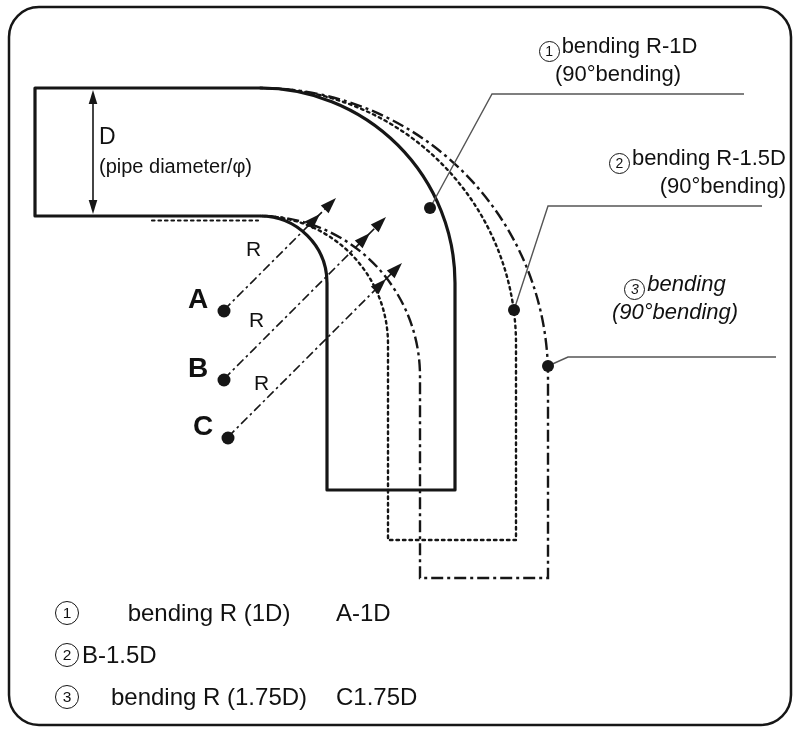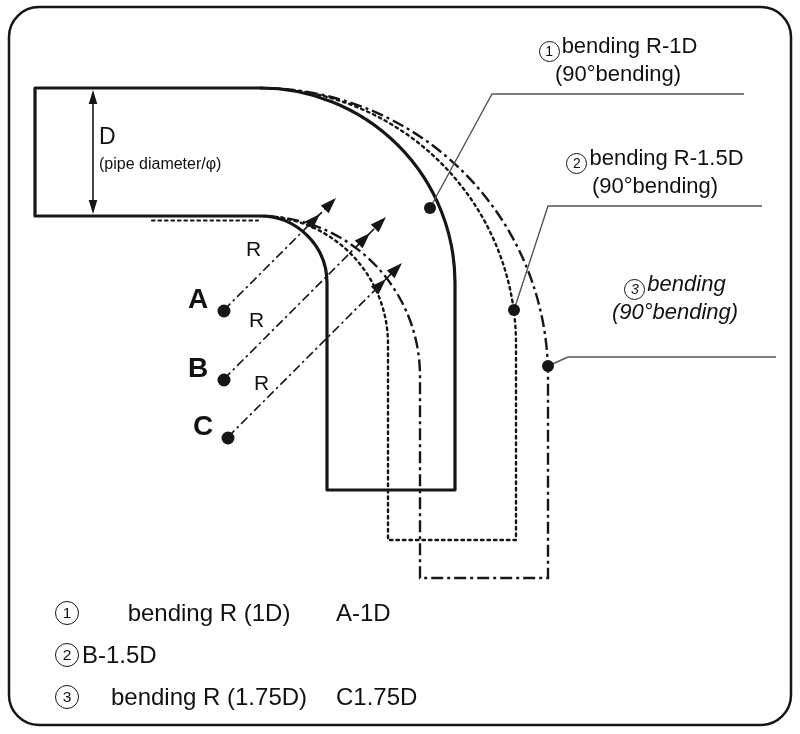--- a/index.html
+++ b/index.html
@@ -2,21 +2,21 @@
 <html><head>
 <meta charset="utf-8">
 <style>
   html,body{margin:0;padding:0;background:#ffffff;}
   body{width:800px;height:734px;overflow:hidden;
        font-family:"Liberation Sans","DejaVu Sans",sans-serif;color:#111111;}
   .canvas{position:relative;width:800px;height:734px;}
   svg{position:absolute;left:0;top:0;}
   .lbl{position:absolute;white-space:nowrap;}
   .d-main{font-size:23px;}
-  .d-sub{font-size:16px;margin-top:5px;}
+  .d-sub{font-size:20px;margin-top:5px;}
   .center-letter{font-size:28px;font-weight:700;}
   .r-label{font-size:21px;}
   .callout{position:absolute;text-align:center;font-size:22px;line-height:24px;}
   .co-line{white-space:nowrap;}
   .circ{display:inline-flex;align-items:center;justify-content:center;
         border:1.7px solid #161616;border-radius:50%;box-sizing:border-box;
         vertical-align:-3px;}
   .c21{width:21px;height:21px;font-size:14px;margin-right:2px;}
   .c24{width:24px;height:24px;font-size:15.5px;margin-right:3px;flex:0 0 24px;}
   .legend{position:absolute;left:55px;top:592px;font-size:24px;}
@@ -96,21 +96,21 @@
   <div class="lbl r-label" style="left:249px;top:308px;">R</div>
   <div class="lbl r-label" style="left:254px;top:371px;">R</div>
 
   <div class="callout" style="left:490px;top:34px;width:256px;">
     <div class="co-line">
       <span class="circ c21">1</span><span>bending R-1D</span>
     </div>
     <div class="co-line">(90°bending)</div>
   </div>
 
-  <div class="callout" style="left:546px;top:146px;width:218px;">
+  <div class="callout" style="left:568px;top:146px;width:218px;text-align:right;">
     <div class="co-line">
       <span class="circ c21">2</span><span>bending R-1.5D</span>
     </div>
     <div class="co-line">(90°bending)</div>
   </div>
 
   <div class="callout" style="left:572px;top:272px;width:206px;font-style:italic;">
     <div class="co-line">
       <span class="circ c21">3</span><span>bending</span>
     </div>

